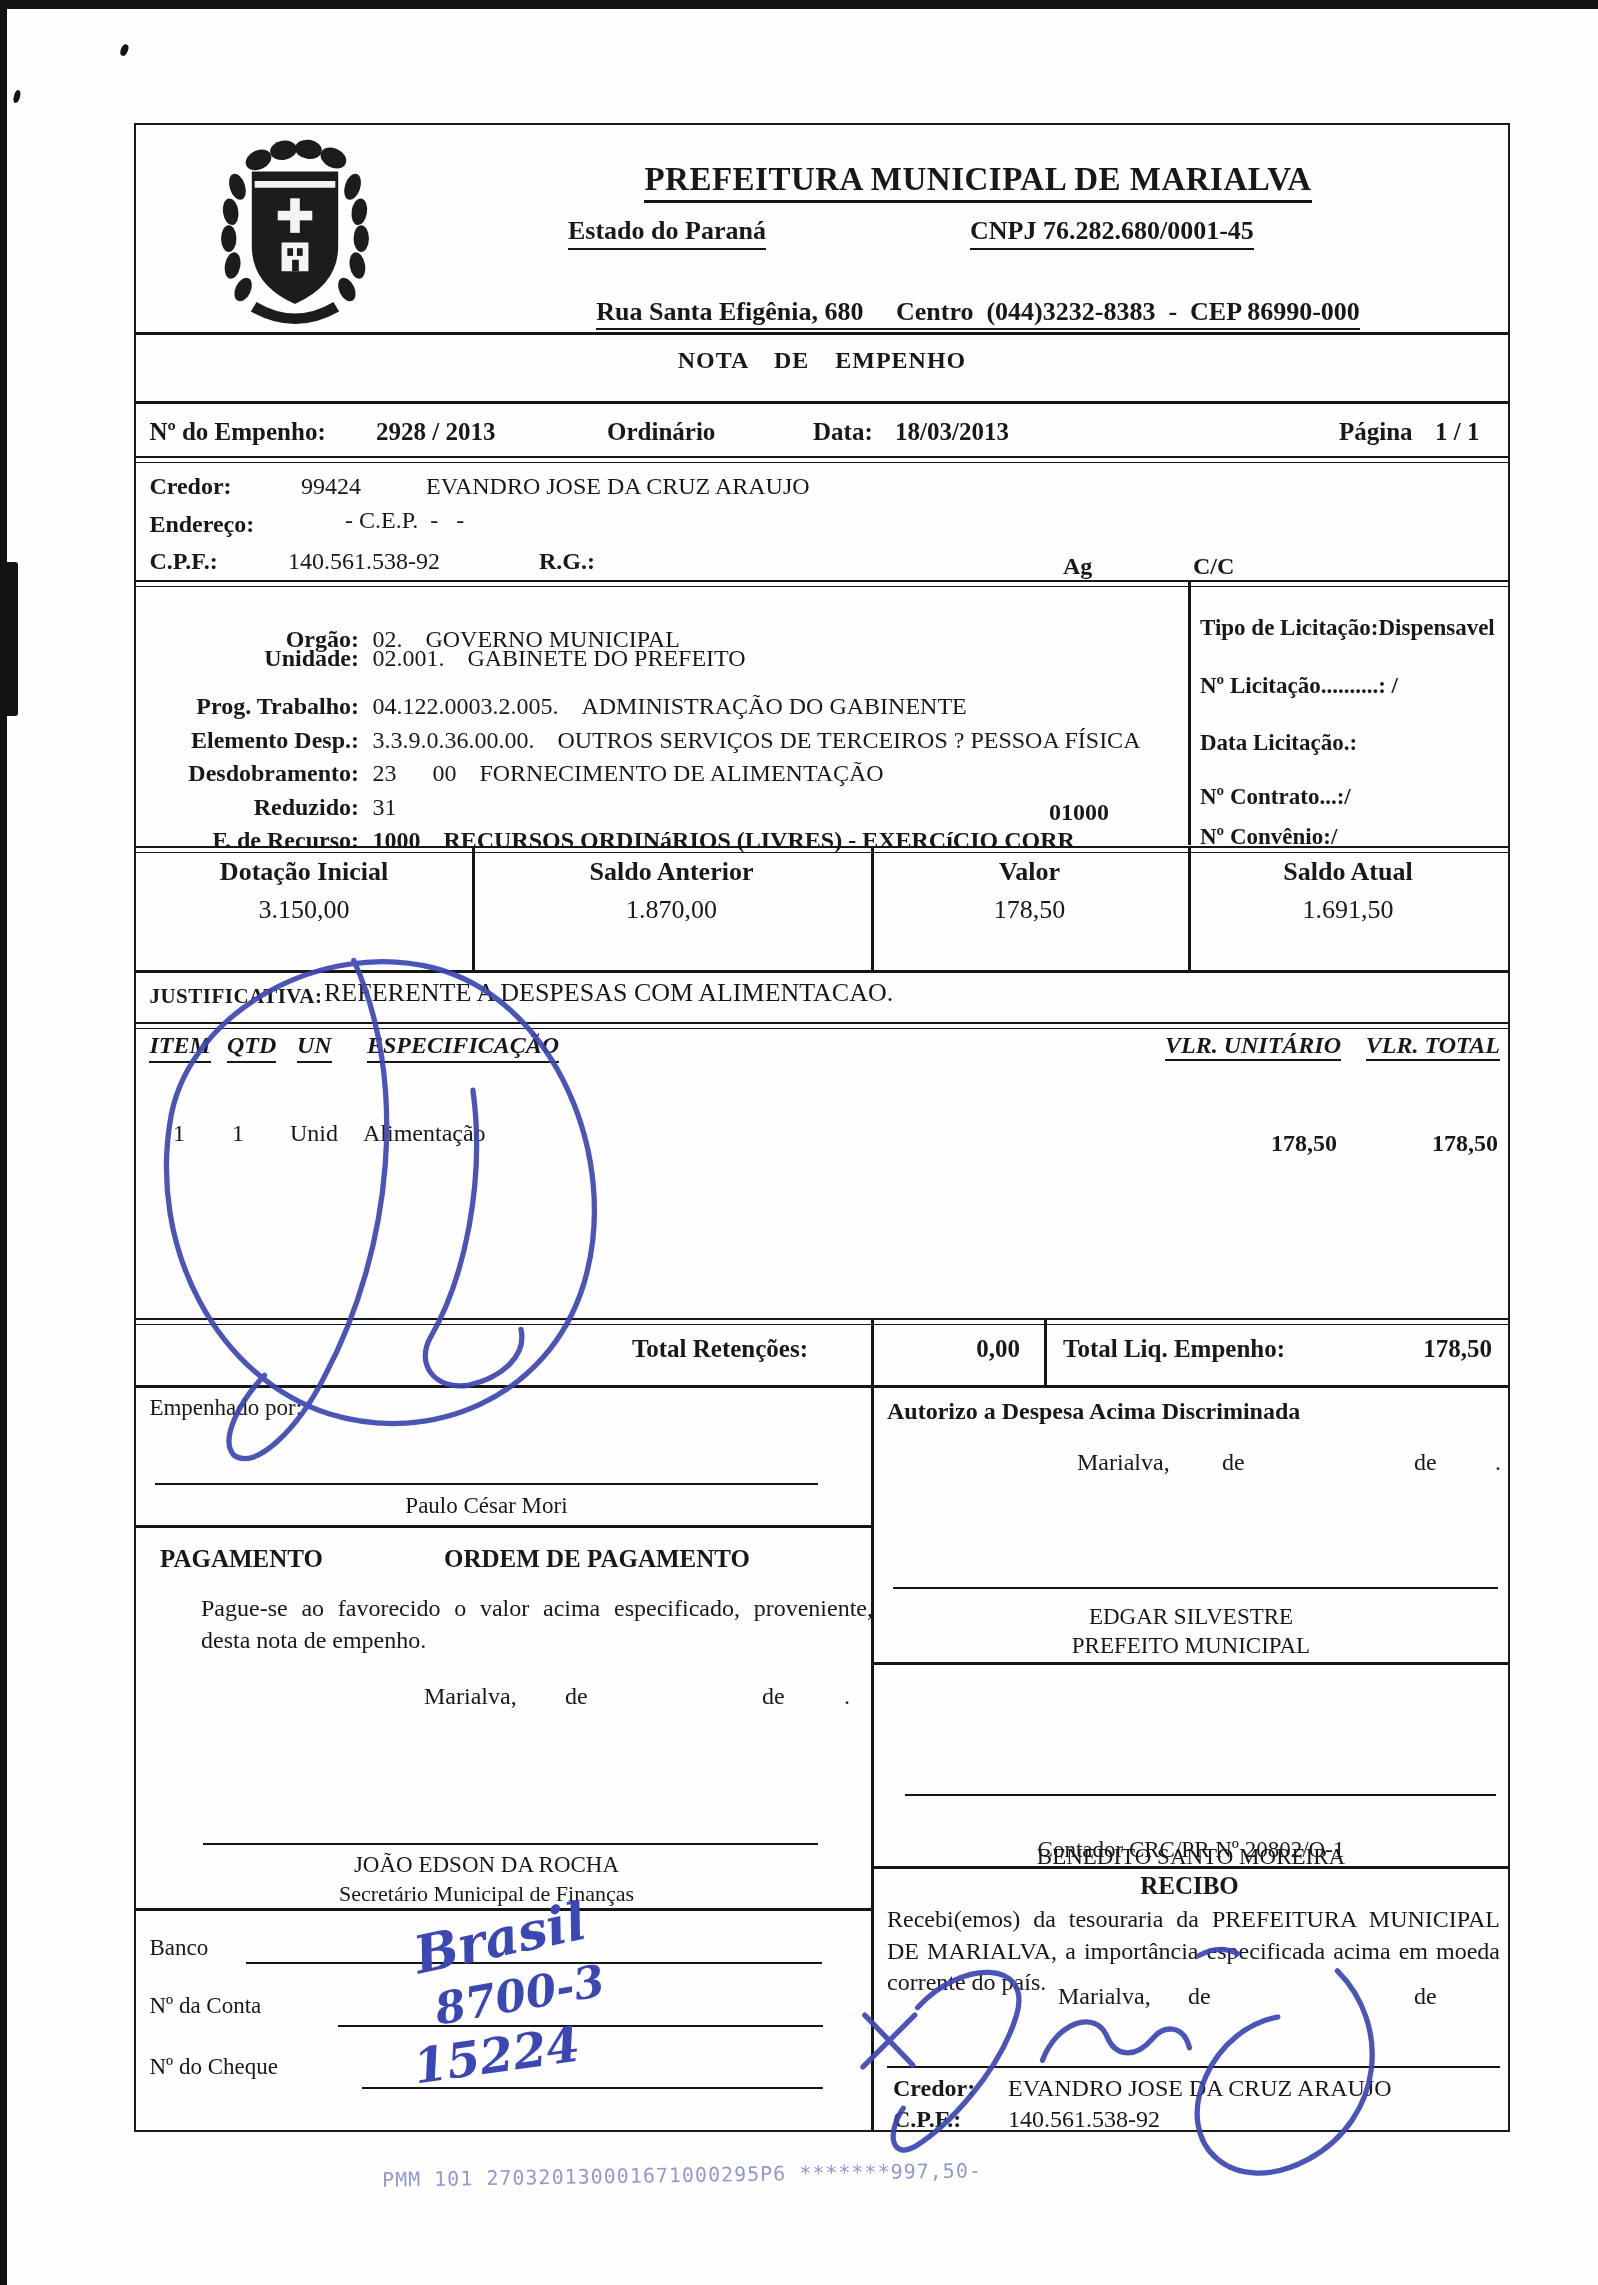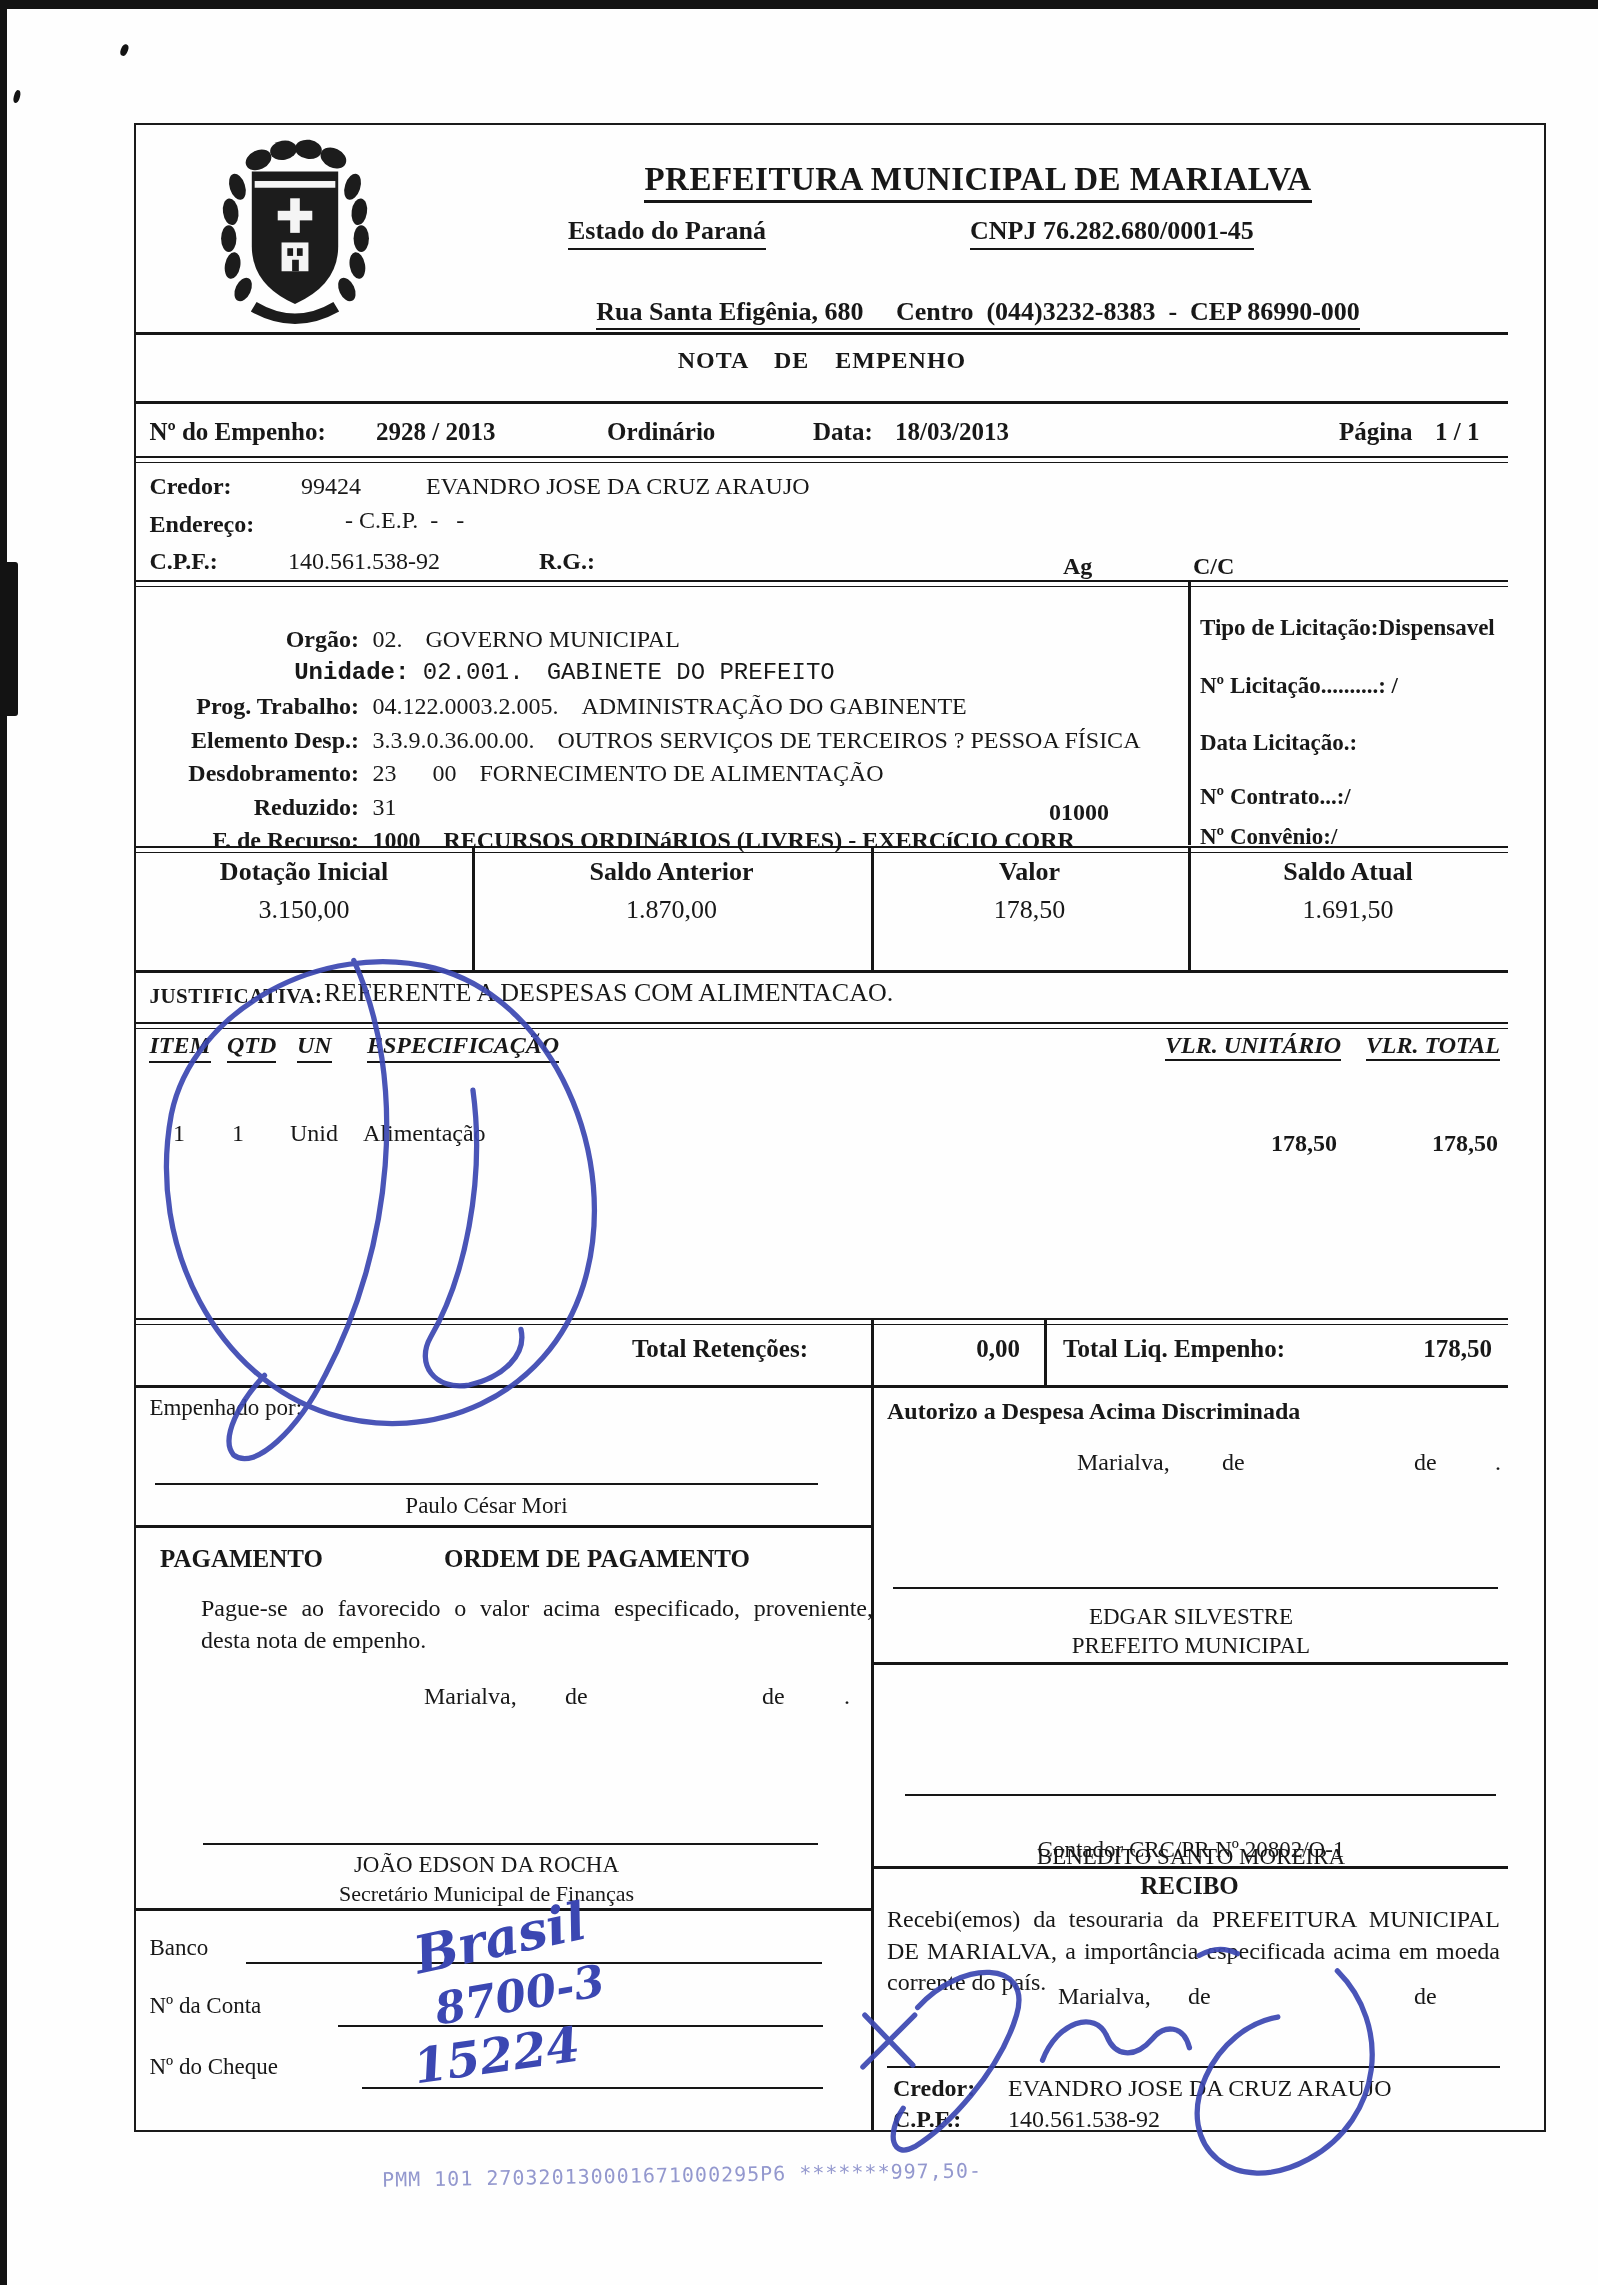--- a/index.html
+++ b/index.html
@@ -1,19 +1,19 @@
 <!DOCTYPE html>
 <html><head>
 <meta charset="utf-8">
 <style>
   html,body{margin:0;padding:0;background:#ffffff;}
   #page{position:relative;width:1599px;height:2285px;background:#fefefe;overflow:hidden;
         font-family:"Liberation Serif", serif;color:#181818;}
   #form{position:absolute;left:134px;top:123px;width:1372px;height:2005px;
-        border:2.9px solid #1a1a1a;background:transparent;padding-left:36px;}
+        border:2.9px solid #1a1a1a;background:transparent;}
   .t{position:absolute;white-space:pre;line-height:1.15;}
   .b{font-weight:bold;}
   .i{font-style:italic;}
   .ctr{text-align:center;}
   .rt{text-align:right;}
   .f22{font-size:21px;} .f23{font-size:22px;} .f24{font-size:23px;} .f25{font-size:24px;}
   .f26{font-size:25px;} .f27{font-size:26px;}
   .ttl{font-size:33px;letter-spacing:0.5px;border-bottom:3.8px solid #161616;padding-bottom:2.9px;}
   .sub{font-size:26px;}
   .u2{border-bottom:2.9px solid #161616;padding-bottom:1.9px;}
@@ -111,21 +111,21 @@
     <span class="t b f25" style="left:13.4px;top:423px;">C.P.F.:</span>
     <span class="t f25" style="left:152px;top:423px;">140.561.538-92</span>
     <span class="t b f25" style="left:403px;top:423px;">R.G.:</span>
     <span class="t b f25" style="left:927px;top:428px;">Ag</span>
     <span class="t b f25" style="left:1057px;top:428px;">C/C</span>
     <div class="dbl" style="left:0;top:455px;width:1372px;"></div>
 
     <div class="t orow" style="top:473px;">
       <span class="olab">Orgão:</span><span class="ocode">02.</span><span class="odesc">GOVERNO MUNICIPAL</span>
     </div>
-    <div class="t orow" style="top:506px;font-family:Liberation Mono, monospace;">
+    <div class="t orow" style="top:492px;">
       <span class="olab">Unidade:</span><span class="ocode">02.001.</span><span class="odesc">GABINETE DO PREFEITO</span>
     </div>
     <div class="t orow" style="top:540px;">
       <span class="olab">Prog. Trabalho:</span><span class="ocode">04.122.0003.2.005.</span><span class="odesc">ADMINISTRAÇÃO DO GABINENTE</span>
     </div>
     <div class="t orow" style="top:574px;">
       <span class="olab">Elemento Desp.:</span><span class="ocode">3.3.9.0.36.00.00.</span><span class="odesc">OUTROS SERVIÇOS DE TERCEIROS ? PESSOA FÍSICA</span>
     </div>
     <div class="t orow" style="top:607px;">
       <span class="olab">Desdobramento:</span><span class="ocode">23      00</span><span class="odesc">FORNECIMENTO DE ALIMENTAÇÃO</span>

